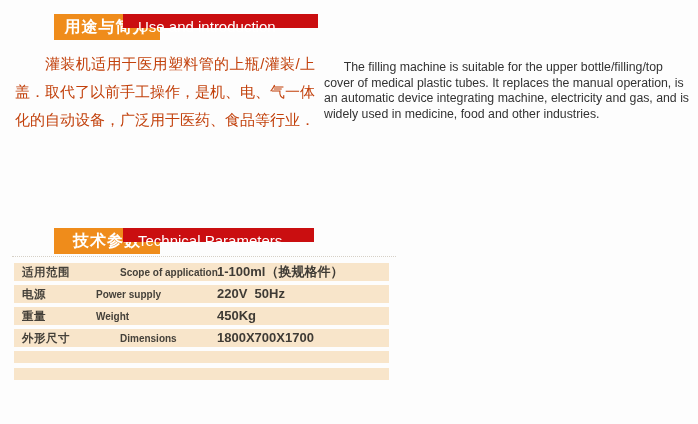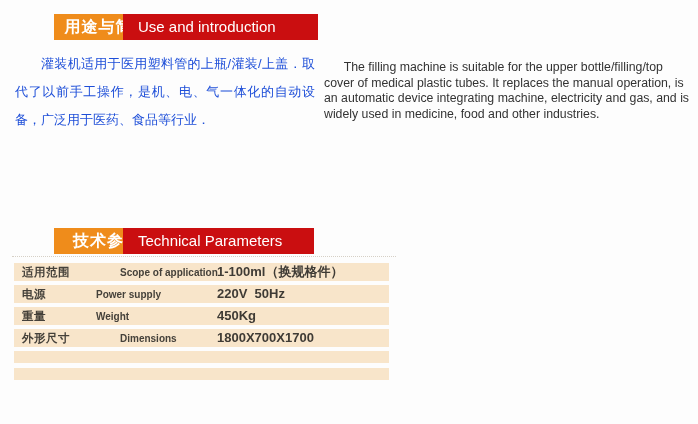--- a/index.html
+++ b/index.html
@@ -15,28 +15,28 @@
   .badge-cn{
     position:absolute;left:0;top:0;
     width:106px;height:26px;line-height:26px;
     background:#ef8c1b;color:#ffffff;
     text-align:center;font-weight:bold;font-size:16px;
     letter-spacing:1px;
     margin-left:40px;
   }
   .badge-en{
     position:absolute;left:109px;top:0;
-    width:176px;height:26px;line-height:26px;
+    width:176px;height:14px;line-height:26px;
     background:#ca0e10;color:#ffffff;
     padding:0 0 0 15px;font-size:15px;
   }
   
   .para-cn{
     position:absolute;left:15px;top:50px;width:300px;
-    font-size:13px;line-height:28px;color:#1d4ed8;
+    font-size:15px;line-height:28px;color:#c2410c;
     text-indent:2em;margin:0;text-align:justify;
   }
   .para-en{
     position:absolute;left:320px;top:56px;width:372px;
     font-size:12.3px;line-height:15.5px;color:#333333;
     text-indent:1.6em;margin:4px;
   }
   
   .divider{
     position:absolute;left:12px;top:256px;width:384px;height:0;

